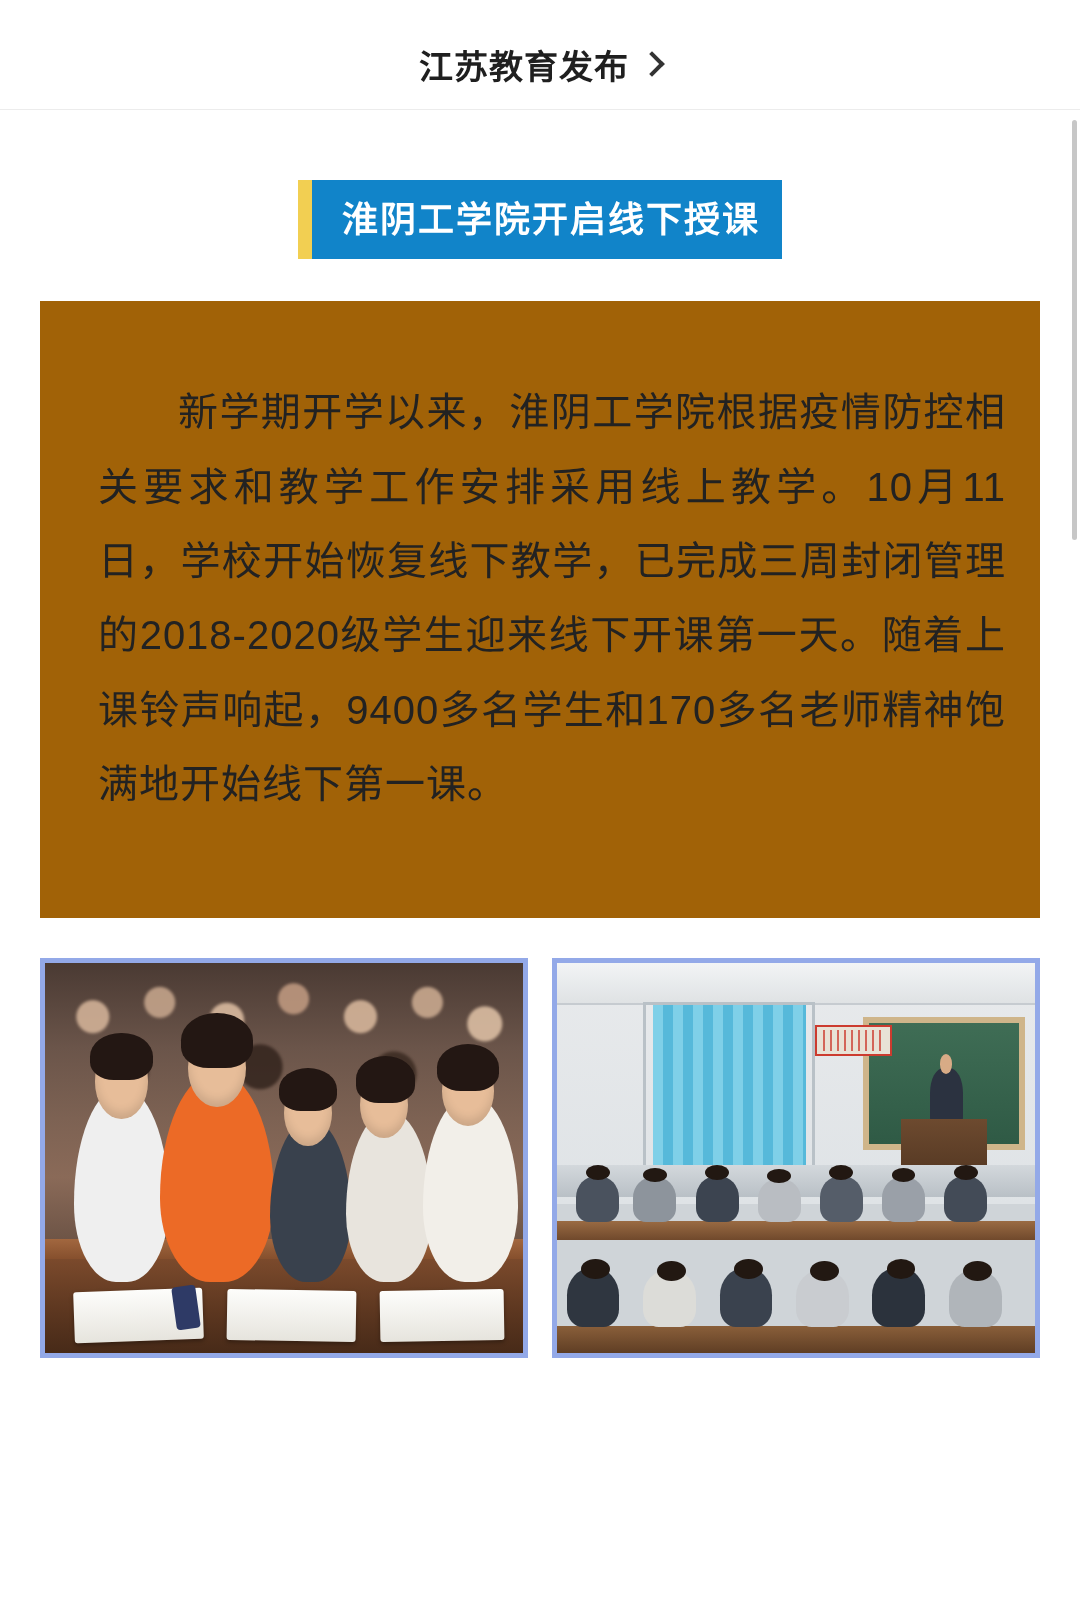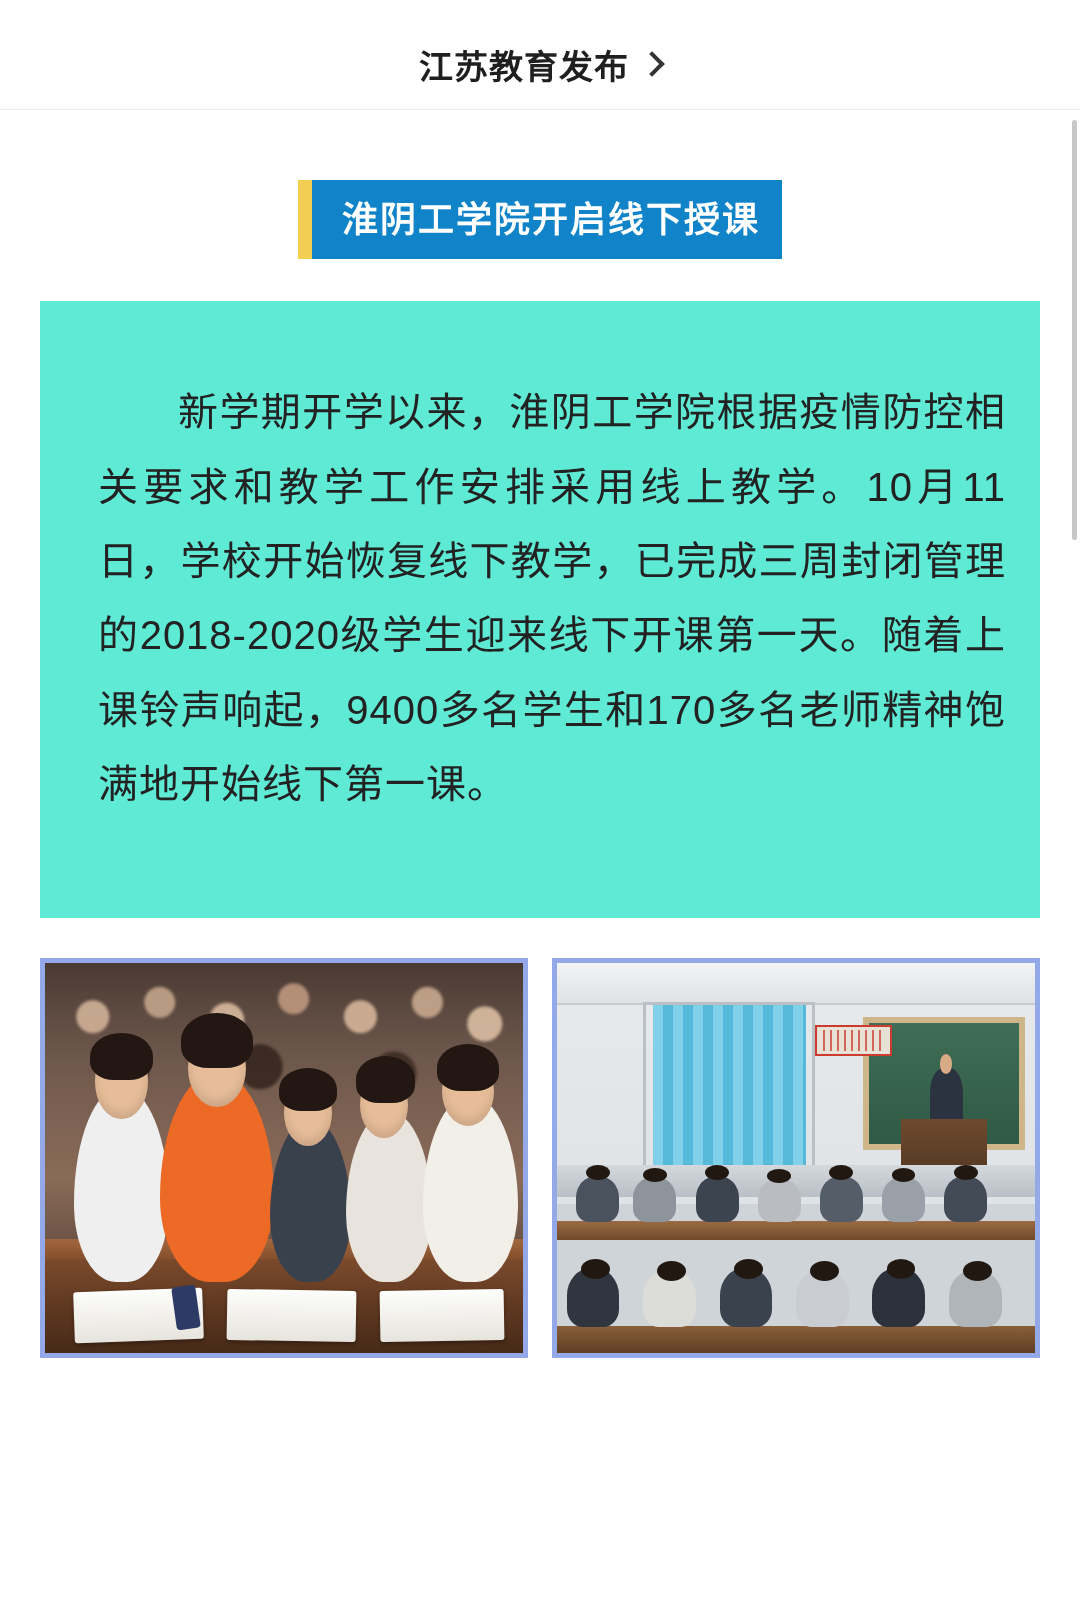--- a/index.html
+++ b/index.html
@@ -69,21 +69,21 @@
   .title-badge-text {
     color: #ffffff;
     font-size: 36px;
     font-weight: bold;
     letter-spacing: 2px;
     line-height: 1.2;
   }
 
   .body-card {
     margin-top: 42px;
-    background: #5eead4;
+    background: #a16207;
     padding: 74px 34px 96px 58px;
   }
   .body-paragraph {
     font-size: 40px;
     line-height: 1.86;
     color: #222222;
     text-indent: 2em;
     letter-spacing: 1px;
     text-align: justify;
     margin: 0;

